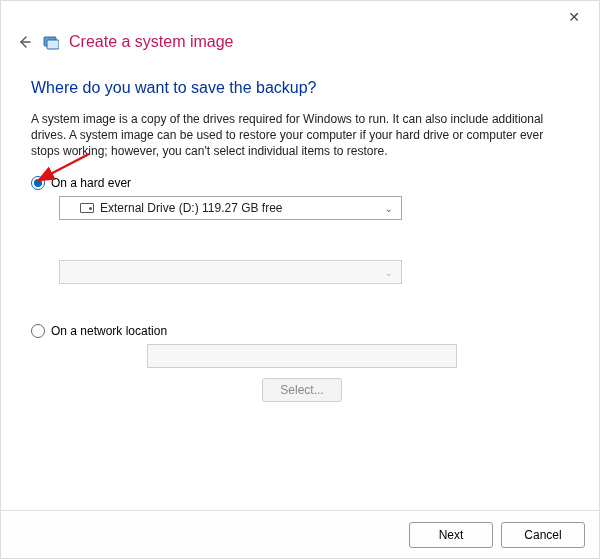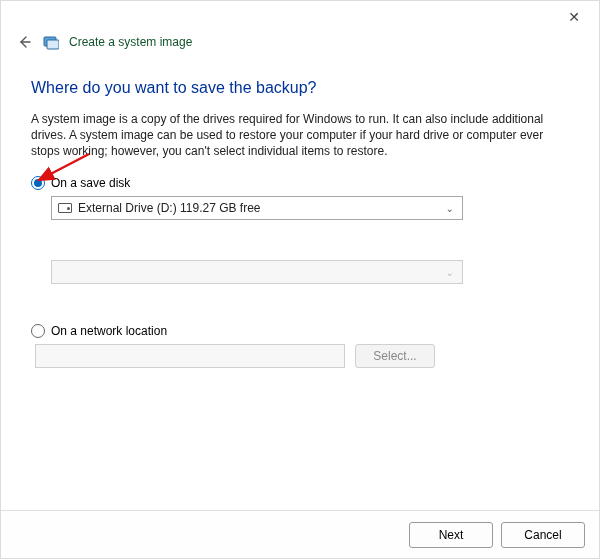--- a/index.html
+++ b/index.html
@@ -54,22 +54,22 @@
     width: 18px; height: 18px;
     display: flex; align-items: center; justify-content: center;
     color: #555;
     cursor: pointer;
   }
   .app-icon {
     width: 16px; height: 16px;
     display:flex; align-items:center; justify-content:center;
   }
   .header-title {
-    font-size: 12px;
-    color: #14532d;
+    font-size: 16px;
+    color: #be185d;
   }
 
   .content {
     position: absolute;
     top: 78px;
     left: 30px;
     right: 30px;
     bottom: 58px;
   }
 
@@ -114,28 +114,28 @@
     width: 8px; height: 8px;
     border-radius: 50%;
     background: #0067c0;
   }
   .radio-label {
     font-size: 12px;
     color: #000;
   }
 
   .combo {
-    margin-left: 20px;
-    width: 412px;
+    margin-left: 28px;
+    width: 343px;
     height: 24px;
     border: 1px solid #a7a7a7;
     background: #fff;
     display: flex;
     align-items: center;
-    padding: 0 6px;
+    padding: 0 20px;
     position: relative;
     font-size: 12px;
     color: #222;
     cursor: pointer;
   }
   .combo.disabled {
     border-color: #cfcfcf;
     background: #f7f7f7;
     color: #999;
     cursor: default;
@@ -165,20 +165,21 @@
     width:3px;height:3px;
     background:#555;
     border-radius:50%;
   }
 
   .net-row {
     display:flex;
     gap: 10px;
     margin-left: 4px;
     align-items: center;
+    flex-direction: column;
   }
   .net-input {
     width: 310px;
     height: 24px;
     border: 1px solid #cfcfcf;
     background: #f7f7f7;
     padding: 0 6px;
     font-size: 12px;
     color:#999;
   }
@@ -248,21 +249,21 @@
 
   <div class="content">
 
     <div class="question">Where do you want to save the backup?</div>
 
     <div class="description">A system image is a copy of the drives required for Windows to run. It can also include additional drives. A system image can be used to restore your computer if your hard drive or computer ever stops working; however, you can't select individual items to restore.</div>
 
     <div class="option-block">
       <div class="radio-row">
         <span class="radio checked"></span>
-        <span class="radio-label">On a save disk</span>
+        <span class="radio-label">On a hard ever</span>
 
         <svg class="anno-arrow" style="left:-4px; top:-26px;" width="70" height="36" viewBox="0 0 70 36">
           <defs>
             <marker id="ahead" markerWidth="8" markerHeight="8" refX="6" refY="3" orient="auto">
               <path d="M0,0 L7,3 L0,6 Z" fill="#d11"></path>
             </marker>
           </defs>
           <line x1="62" y1="4" x2="12" y2="30" stroke="#d11" stroke-width="2.5" marker-end="url(#ahead)"></line>
         </svg>
       </div>

